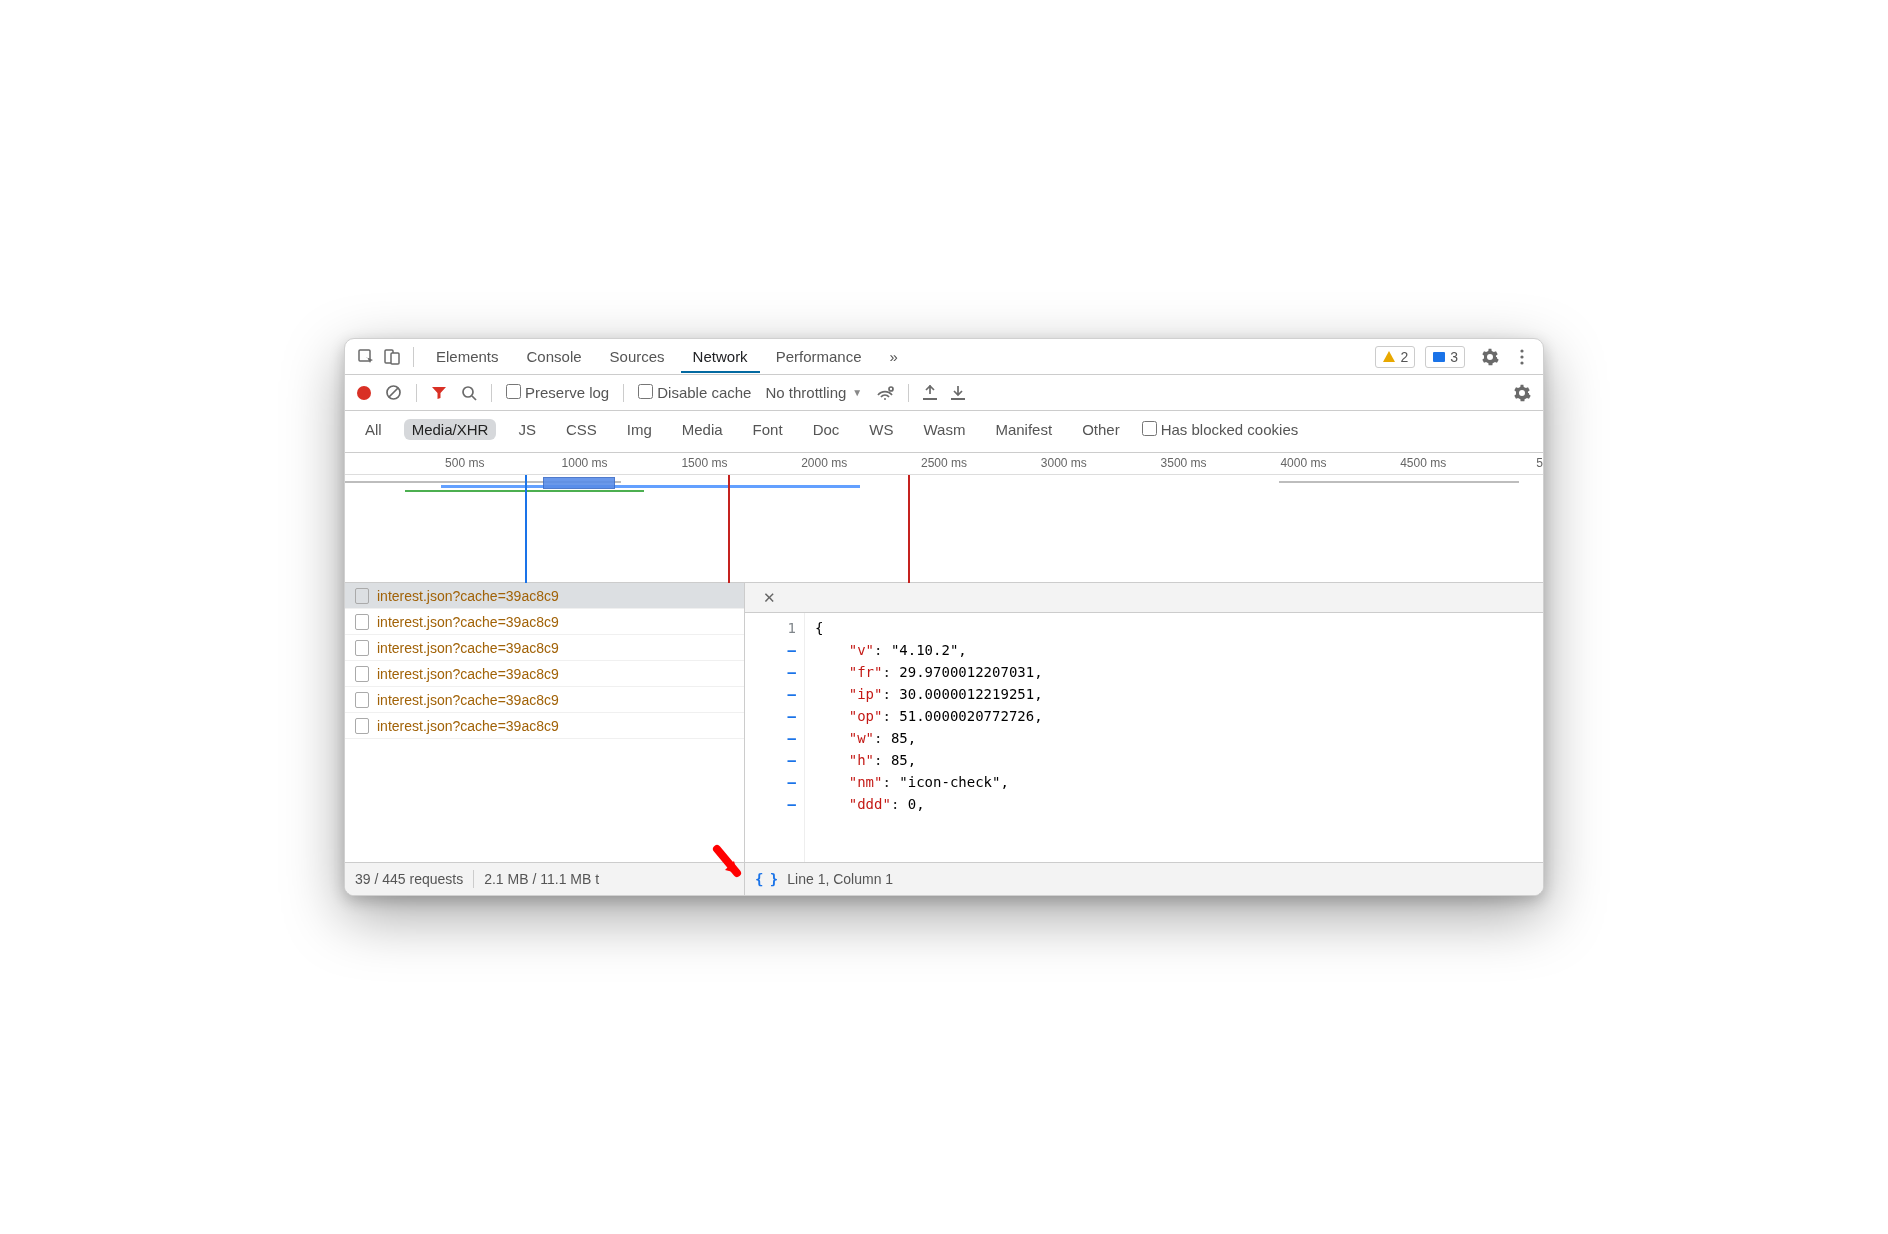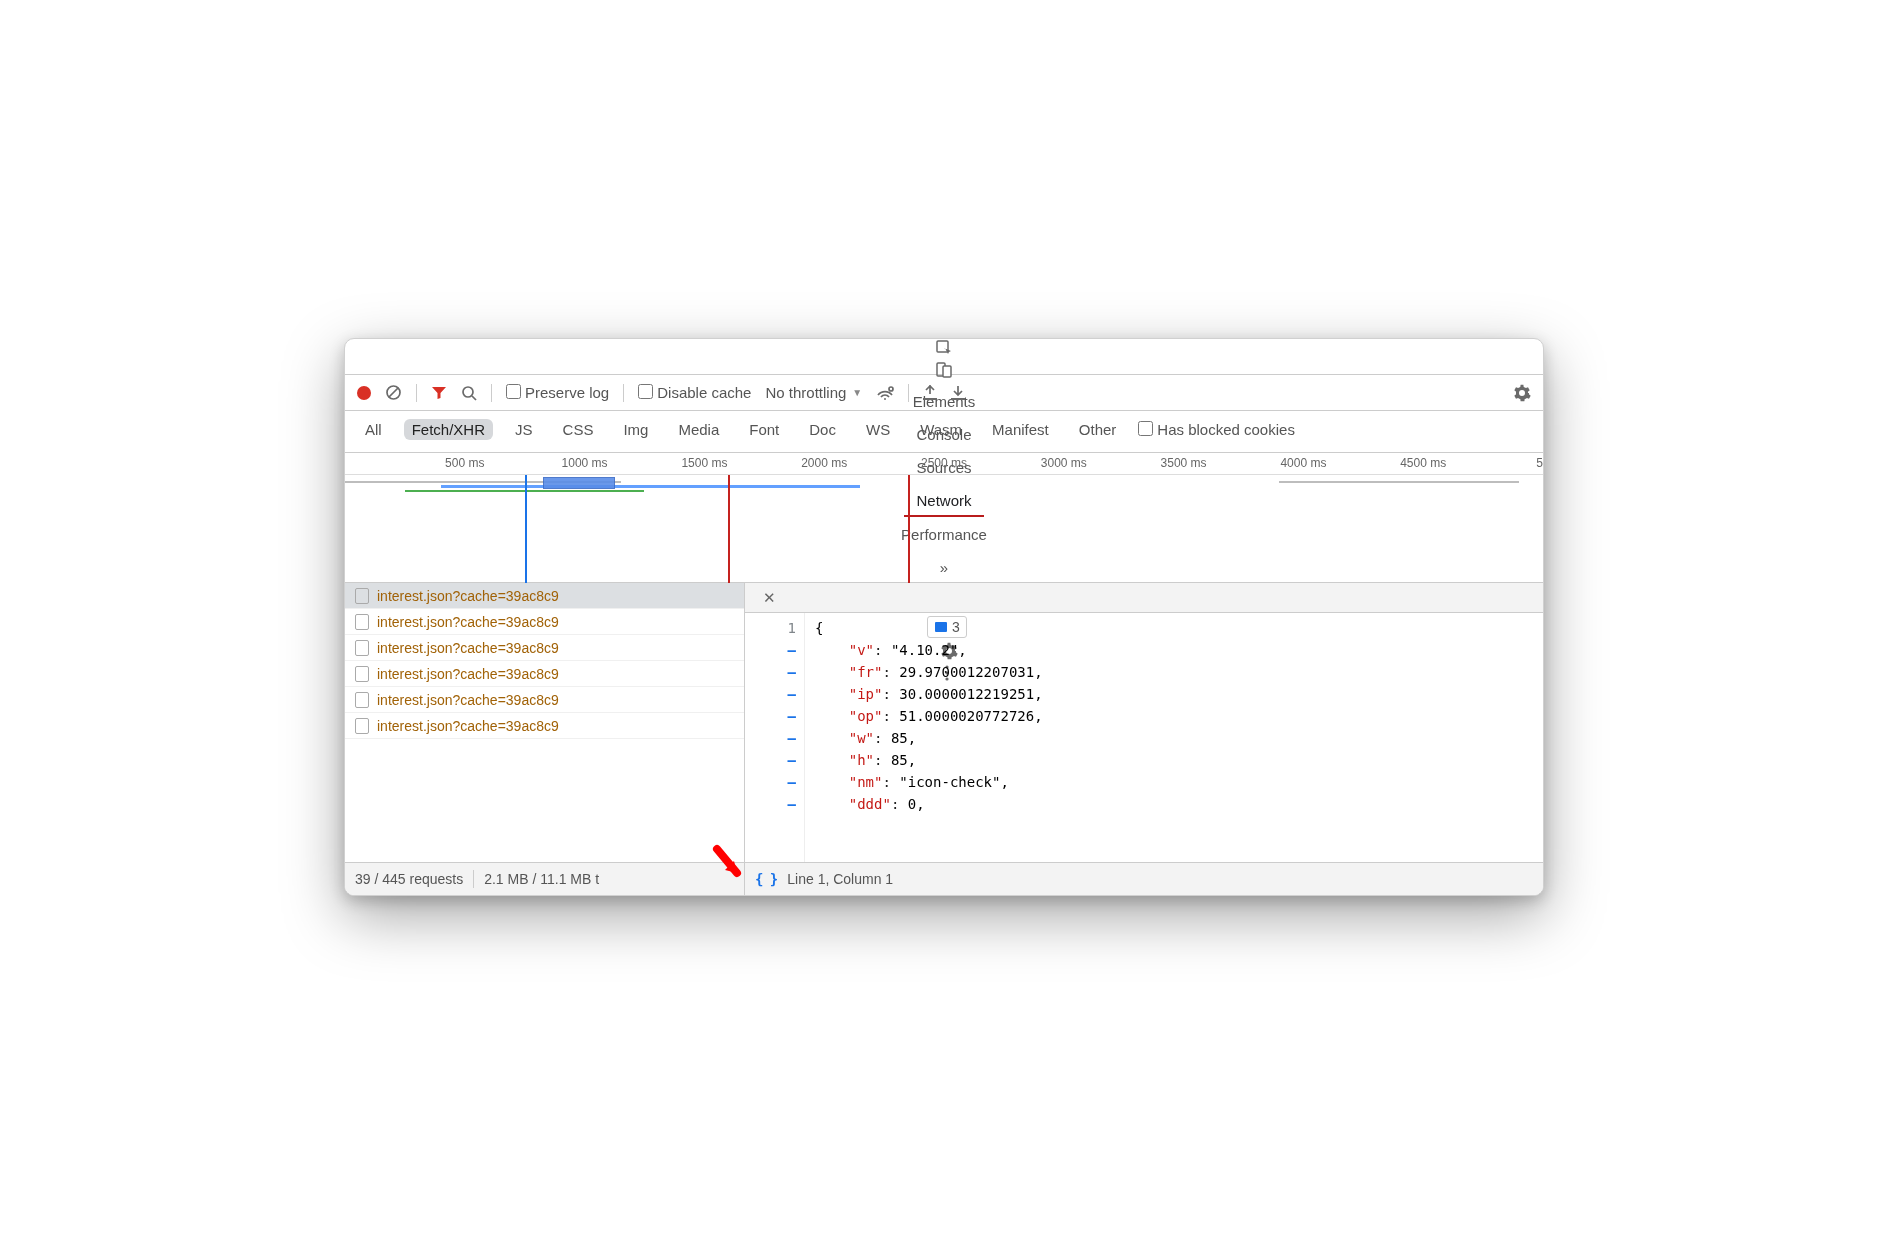--- a/index.html
+++ b/index.html
@@ -29,26 +29,26 @@
   padding: 0 10px;
 }
 .traffic { display: flex; gap: 8px; }
 .traffic span { width: 12px; height: 12px; border-radius: 50%; display: block; }
 .tl-close { background:#ff5f57; border:1px solid #e24238; }
 .tl-min { background:#febc2e; border:1px solid #dea022; }
 .tl-max { background:#28c840; border:1px solid #1dad2a; }
 .title { position:absolute; left:0; right:0; text-align:center; font-size:13px; color:#555; pointer-events:none; }
 .tabs {
   display:flex; align-items:center; height:36px; border-bottom:1px solid #ccc;
-  padding:0 10px; gap: 4px; color:#555; font-size:15px;flex-direction:column;
+  padding:0 10px; gap: 4px; color:#555; font-size:15px;
 }
 .tabs .ico { width:22px; display:flex; align-items:center; justify-content:center; color:#6a6a6a; }
 .tabs .sep { width:1px; height:20px; background:#ccc; margin:0 6px; }
 .tab { padding:6px 12px; cursor:pointer; }
-.tab.active { color:#202124; border-bottom:2px solid #b91c1c; margin-bottom:-1px; font-weight:500; }
+.tab.active { color:#202124; border-bottom:2px solid #0369a1; margin-bottom:-1px; font-weight:500; }
 .spacer { flex:1; }
 .pill { display:flex; align-items:center; gap:4px; border:1px solid #ccc; border-radius:3px; padding:2px 6px; font-size:14px; margin-left:6px; }
 .pill.warn svg{color:#e8a800;}
 .pill.info svg{color:#1a73e8;}
 .toolbar {
   display:flex; align-items:center; height:36px; border-bottom:1px solid #ccc;
   padding:0 12px; gap:14px; color:#555; font-size:15px;
 }
 .rec { width:14px; height:14px; border-radius:50%; background:#d93025; }
 .ico-btn { display:flex; align-items:center; justify-content:center; color:#6a6a6a; }
@@ -206,21 +206,21 @@
       <svg width="18" height="18" viewBox="0 0 18 18" fill="#6a6a6a">
           <path d="M9 6a3 3 0 100 6 3 3 0 000-6zm7 3c0 .5-.1.9-.1 1.3l1.8 1.4-1.7 3-2.1-.8c-.7.5-1.4.9-2.2 1.2l-.3 2.2H7.6l-.3-2.2c-.8-.3-1.5-.7-2.2-1.2l-2.1.8-1.7-3 1.8-1.4C3 9.9 3 9.5 3 9s0-.9.1-1.3L1.3 6.3l1.7-3 2.1.8c.7-.5 1.4-.9 2.2-1.2L7.6.7h2.8l.3 2.2c.8.3 1.5.7 2.2 1.2l2.1-.8 1.7 3-1.8 1.4c0 .4.1.8.1 1.3z"></path>
         </svg>
     </div>
   </div>
 
   <div class="filterbar">
     <div class="filterrow" id="type-pills">
 
     <div class="type-pill">All</div>
-        <div class="type-pill active">Fetch/XHR</div>
+        <div class="type-pill active">Media/XHR</div>
         <div class="type-pill">JS</div>
         <div class="type-pill">CSS</div>
         <div class="type-pill">Img</div>
         <div class="type-pill">Media</div>
         <div class="type-pill">Font</div>
         <div class="type-pill">Doc</div>
         <div class="type-pill">WS</div>
         <div class="type-pill">Wasm</div>
         <div class="type-pill">Manifest</div>
         <div class="type-pill">Other</div>

